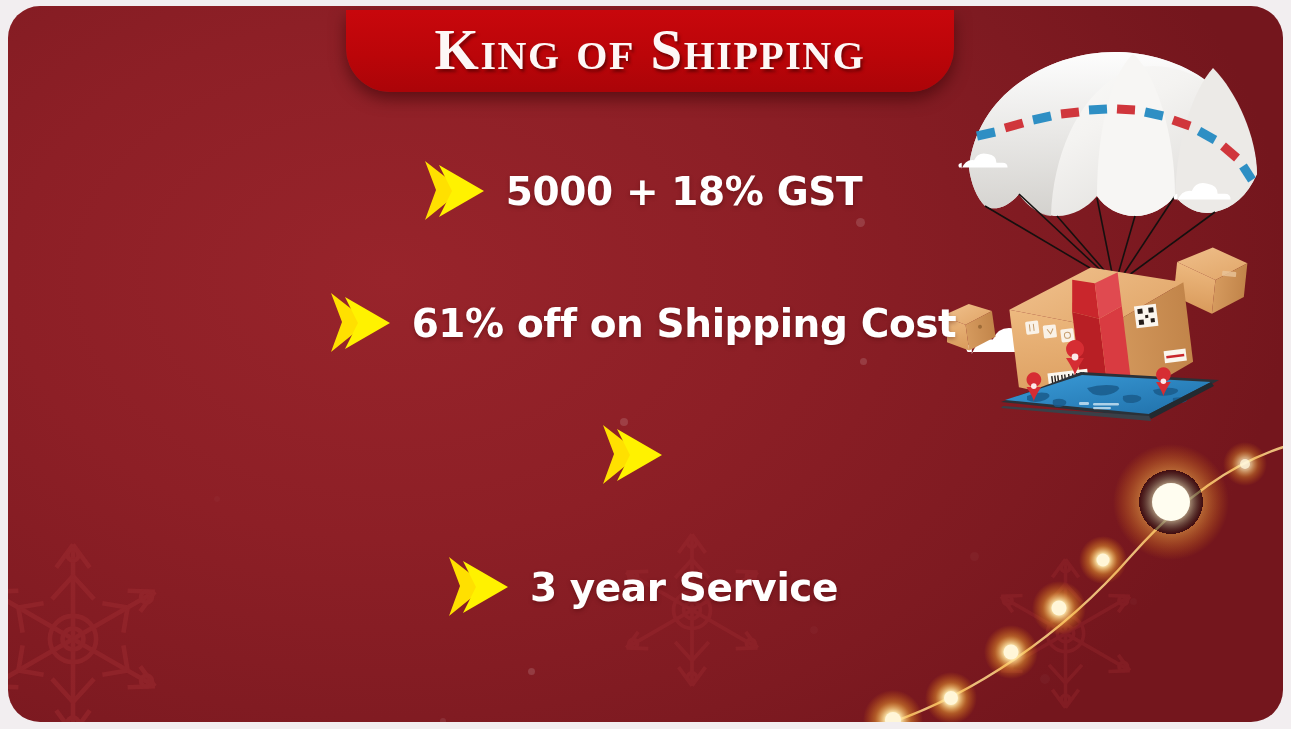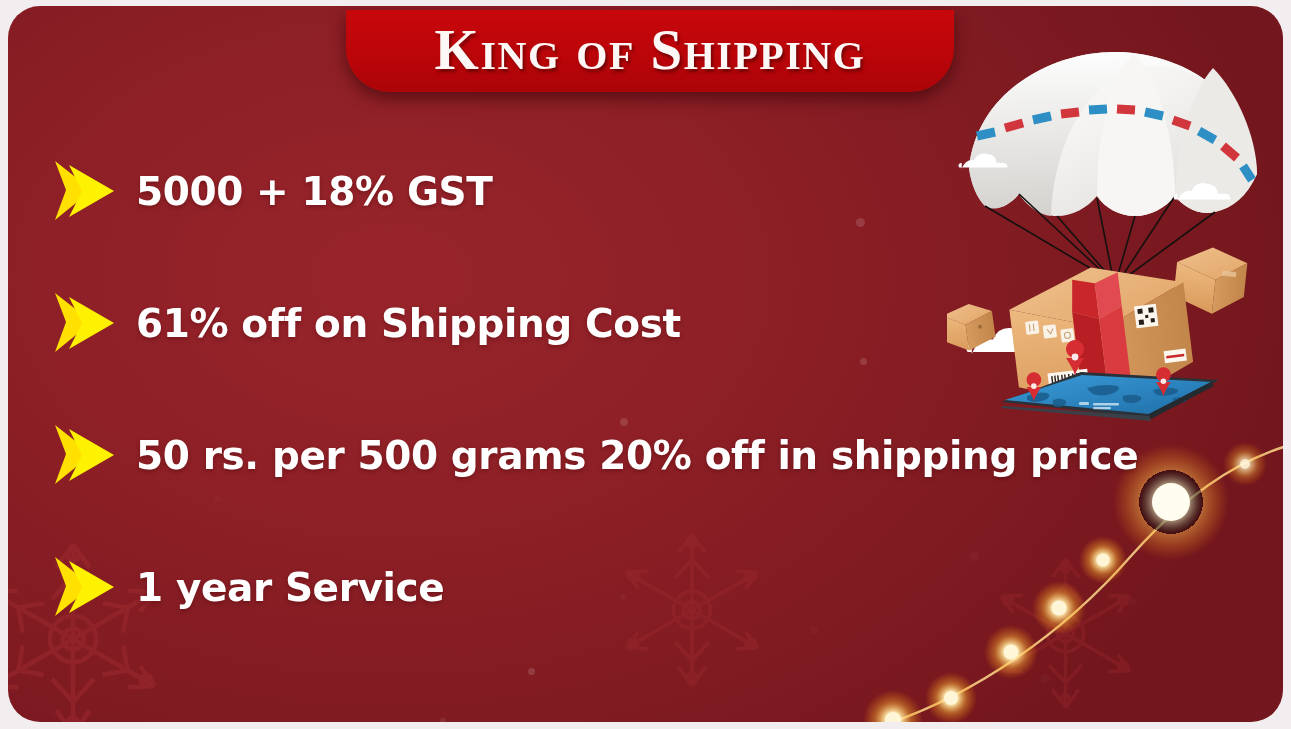--- a/index.html
+++ b/index.html
@@ -66,20 +66,21 @@
   #bullets {
     position:absolute;
     left:44px; top:150px;
     width:1180px;
   }
   .bullet-row {
     display:flex;
     align-items:center;
     height:70px;
     margin-bottom:62px;
+    justify-content:center;
   }
   .bullet-row:last-child { margin-bottom:0; }
 
   .chev { width:68px; height:64px; flex:0 0 68px; margin-right:16px; }
 
   .bullet-text {
     color:#ffffff;
     font-family:"DejaVu Sans", sans-serif;
     font-weight:700;
     font-size:39px;
@@ -394,25 +395,24 @@
         <path d="M17 6 L62 32 L17 58 L30 32 Z" fill="#fff200"></path>
       </svg>
       <div class="bullet-text">61% off on Shipping Cost</div>
     </div>
 
     <div class="bullet-row">
       <svg class="chev" viewBox="0 0 68 64">
         <path d="M3 2 L40 31 L3 61 L14 31 Z" fill="#ffe000"></path>
         <path d="M17 6 L62 32 L17 58 L30 32 Z" fill="#fff200"></path>
       </svg>
-      <div class="bullet-text">50 rs. per 500 grams  20% off in shipping price</div>
     </div>
 
     <div class="bullet-row">
       <svg class="chev" viewBox="0 0 68 64">
         <path d="M3 2 L40 31 L3 61 L14 31 Z" fill="#ffe000"></path>
         <path d="M17 6 L62 32 L17 58 L30 32 Z" fill="#fff200"></path>
       </svg>
-      <div class="bullet-text">1 year Service</div>
+      <div class="bullet-text">3 year Service</div>
     </div>
 
   </div>
 </div>
 
 </body></html>

